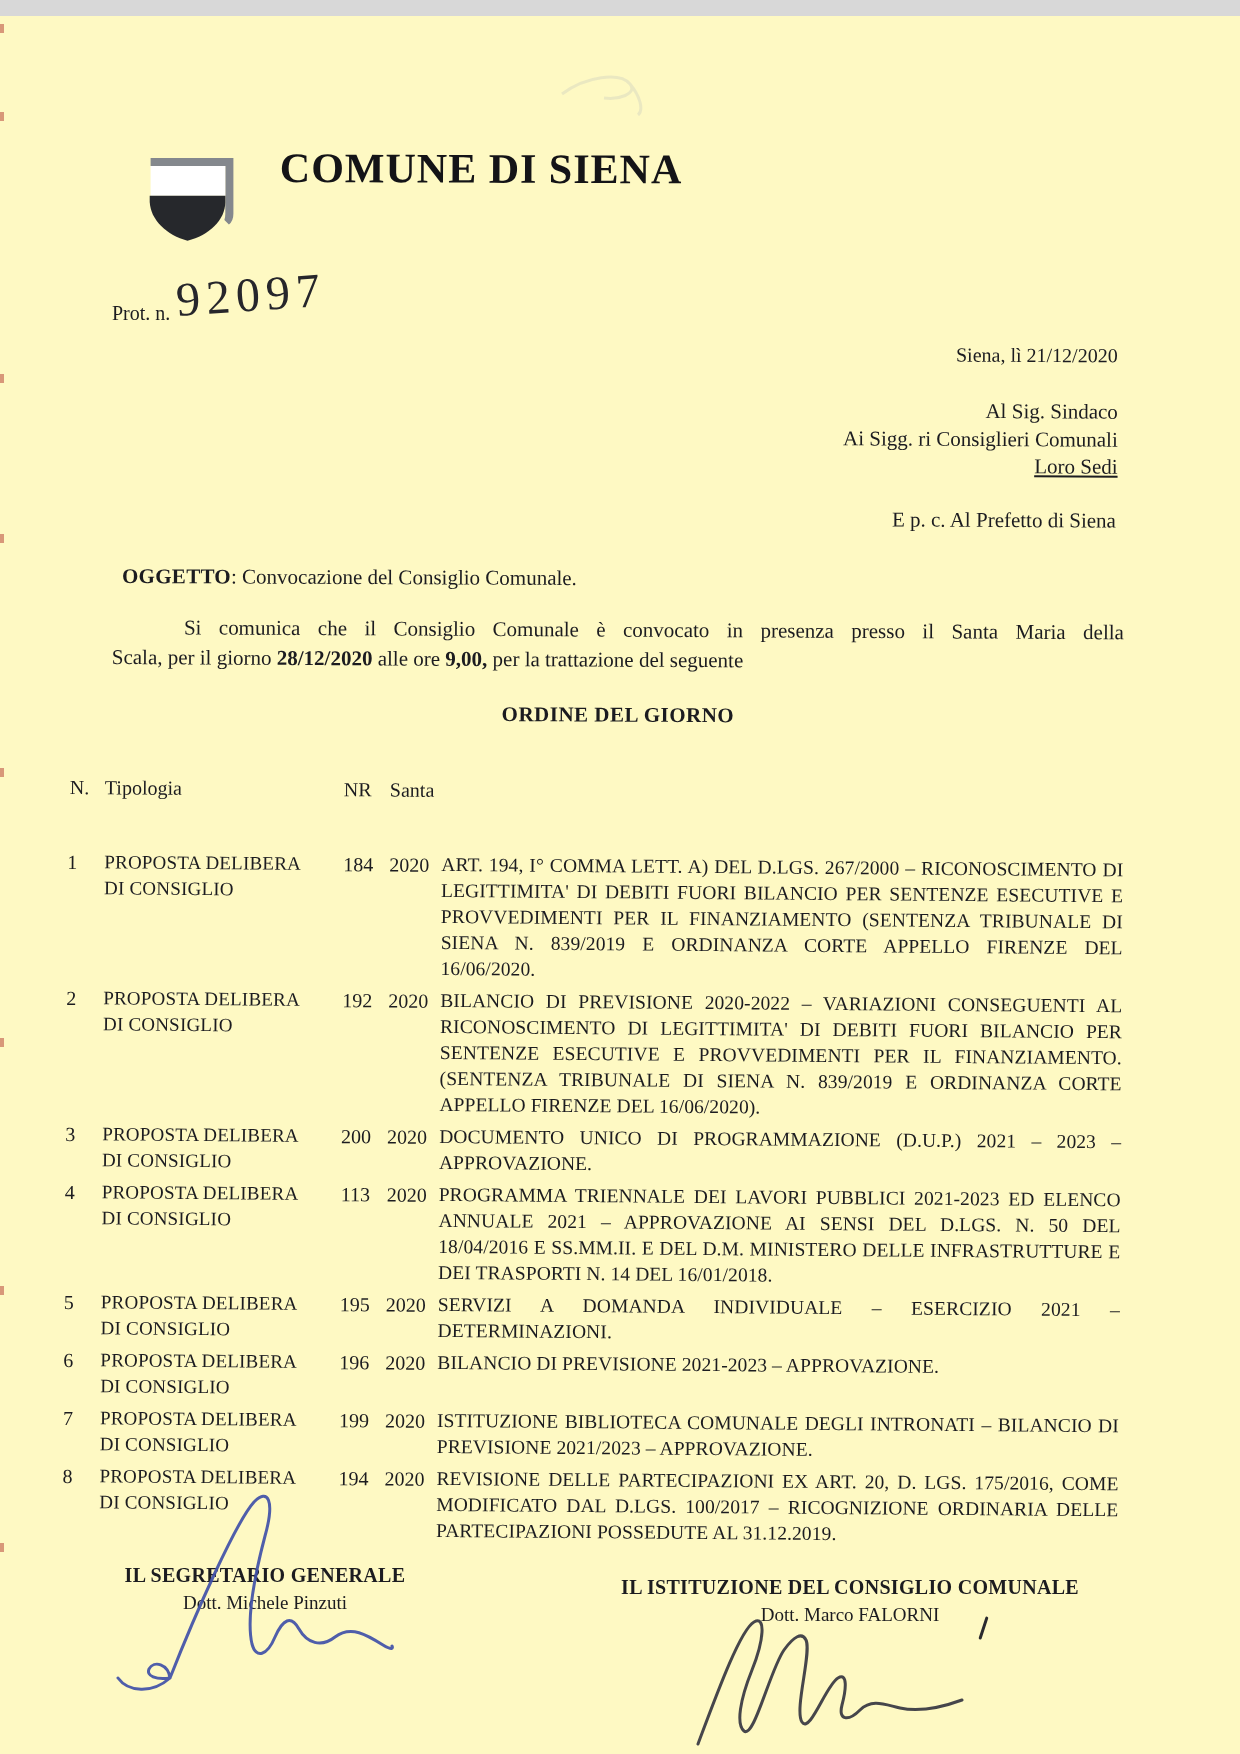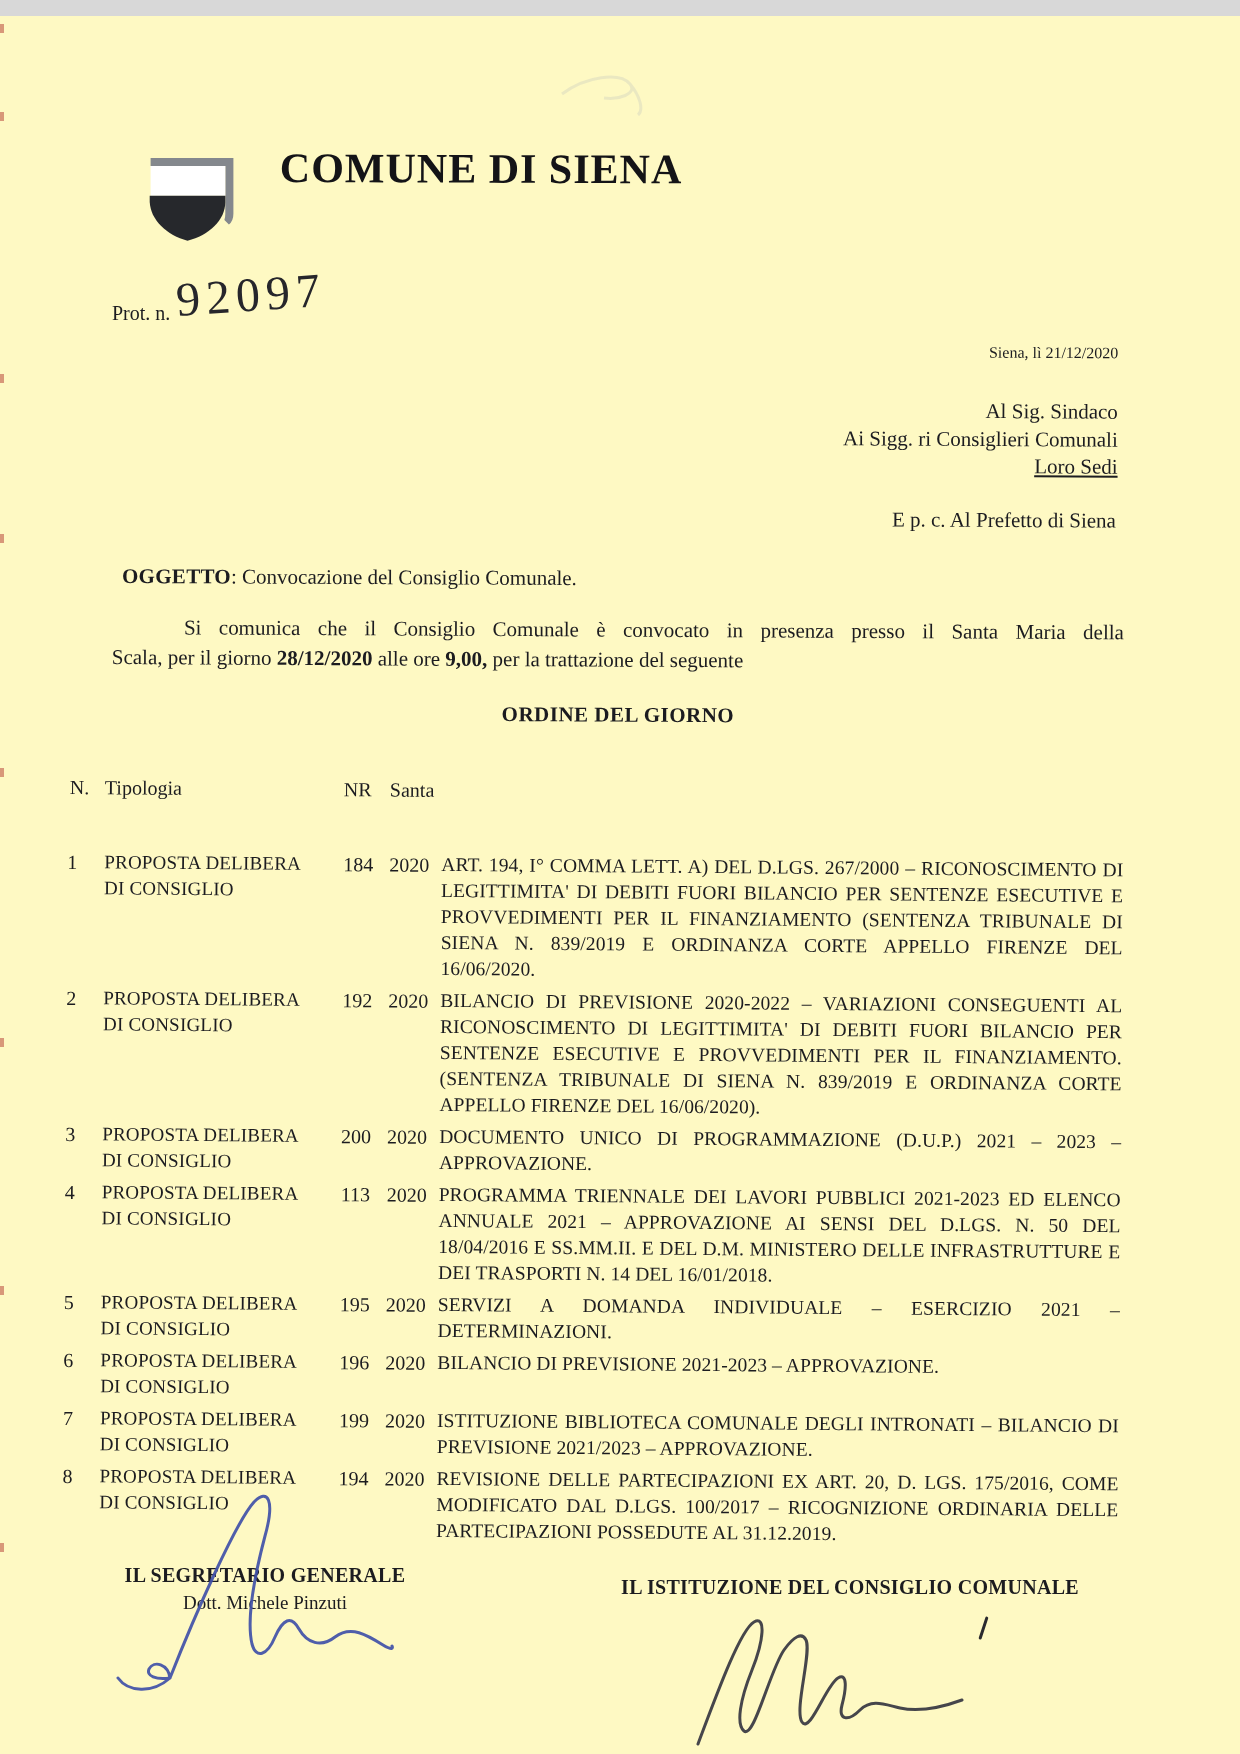--- a/index.html
+++ b/index.html
@@ -20,21 +20,21 @@
     transform:rotate(0.2deg);transform-origin:left top;white-space:nowrap;
   }
   
   .prot-label{position:absolute;left:112px;top:286px;font-size:20px;}
   .prot-number{
     position:absolute;left:178px;top:256px;
     font-size:48px;letter-spacing:6px;color:#26262b;
     transform:rotate(-4deg);transform-origin:left bottom;
   }
   
-  .date-line{position:absolute;right:122px;top:328px;font-size:16px;transform:rotate(0.3deg);}
+  .date-line{position:absolute;right:122px;top:328px;font-size:20px;transform:rotate(0.3deg);}
   .recipients{position:absolute;right:122px;top:382px;font-size:21px;line-height:27.5px;text-align:right;transform:rotate(0.3deg);}
   .recipients .underlined{text-decoration:underline;}
   .cc-line{position:absolute;right:124px;top:492px;font-size:21px;transform:rotate(0.3deg);}
   
   .oggetto{position:absolute;left:122px;top:548px;font-size:21px;transform:rotate(0.25deg);transform-origin:left top;}
   .oggetto b{letter-spacing:0.3px;text-align:right;}
   .body-para{
     position:absolute;left:112px;top:596px;width:1012px;
     font-size:21px;line-height:30px;margin:0;
     transform:rotate(0.3deg);transform-origin:left top;
@@ -185,20 +185,21 @@
       <div class="c-desc">REVISIONE DELLE PARTECIPAZIONI EX ART. 20, D. LGS. 175/2016, COME MODIFICATO DAL D.LGS. 100/2017 – RICOGNIZIONE ORDINARIA DELLE PARTECIPAZIONI POSSEDUTE AL 31.12.2019.</div>
     </div>
   </div>
 
   <div class="sig-left">
     <div class="sig-role">IL SEGRETARIO GENERALE</div>
     <div class="sig-name">Dott. Michele Pinzuti</div>
   </div>
   <div class="sig-right">
     <div class="sig-role">IL  ISTITUZIONE DEL CONSIGLIO COMUNALE</div>
+    <div class="sig-name">Dott. Marco FALORNI</div>
   </div>
 
   <svg class="sig-ink ink-blue" viewBox="0 0 290 215">
     <path d="M8 190 C18 204 42 206 60 190 C58 176 44 172 39 181 C36 188 46 192 60 190
              C86 124 126 34 144 14 C158 0 165 12 155 48 C145 86 136 130 142 156
              C146 171 157 168 165 149 C173 131 181 127 189 141 C197 155 211 160 225 149
              C241 137 257 147 273 157 C283 163 283 160 282 158" fill="none" stroke="#4050a8" stroke-width="3" stroke-linecap="round" opacity="0.92"></path>
   </svg>
   <svg class="sig-ink ink-dark" viewBox="0 0 290 140">
     <path d="M10 132 C28 84 52 18 66 10 C78 3 76 28 64 58 C52 88 48 112 56 119

